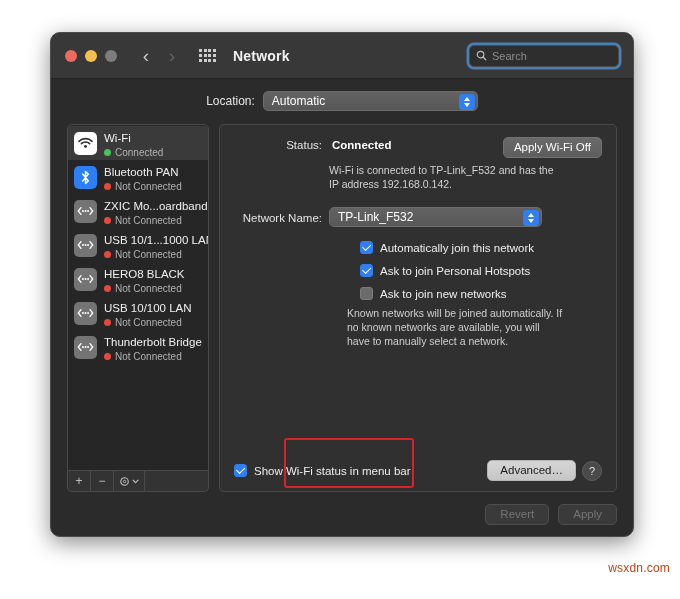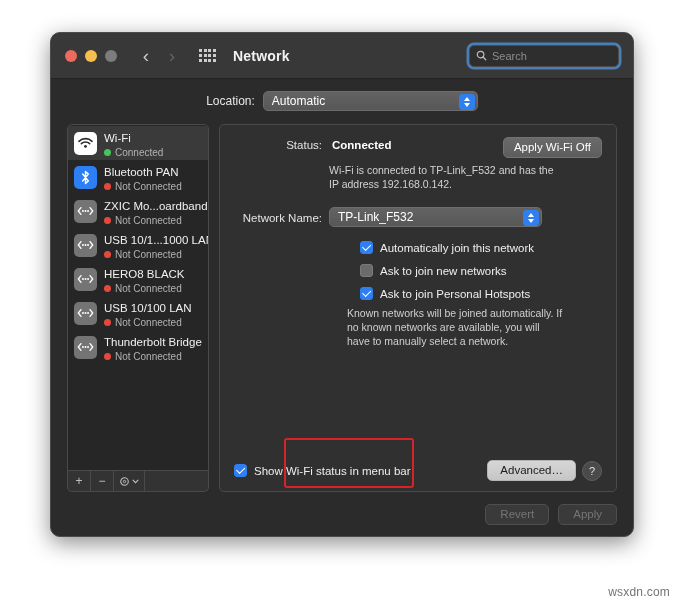--- a/index.html
+++ b/index.html
@@ -12,23 +12,23 @@
     background: #ffffff;
     font-family: "Liberation Sans", sans-serif;
     overflow: hidden;
     position: relative;
   }
 
   
   .watermark {
     position: absolute;
     right: 10px;
-    bottom: 0;
+    bottom: 24px;
     font-size: 12px;
-    color: #737373;
+    color: #c2410c;
     letter-spacing: 0.2px;
   }
 
   
   .window {
     position: absolute;
     left: 50px;
     top: 32px;
     width: 582px;
     height: 503px;
@@ -662,28 +662,28 @@
         </div>
 
         <div class="checks">
           <div class="checkrow">
             <span class="cb on">
                 <span class="tick"></span>
               </span>
             <span class="check-label">Automatically join this network</span>
           </div>
           <div class="checkrow">
+            <span class="cb on">
+                <span class="tick"></span>
+              </span>
+            <span class="check-label">Ask to join Personal Hotspots</span>
+          </div>
+          <div class="checkrow">
             <span class="cb off"></span>
             <span class="check-label">Ask to join new networks</span>
-          </div>
-          <div class="checkrow">
-            <span class="cb on">
-                <span class="tick"></span>
-              </span>
-            <span class="check-label">Ask to join Personal Hotspots</span>
           </div>
         </div>
 
         <div class="hinttext">Known networks will be joined automatically. If no known networks are available, you will have to manually select a network.</div>
 
         <div class="bottomrow">
           <span class="cb on">
               <span class="tick"></span>
             </span>
           <span class="check-label">Show Wi-Fi status in menu bar</span>

